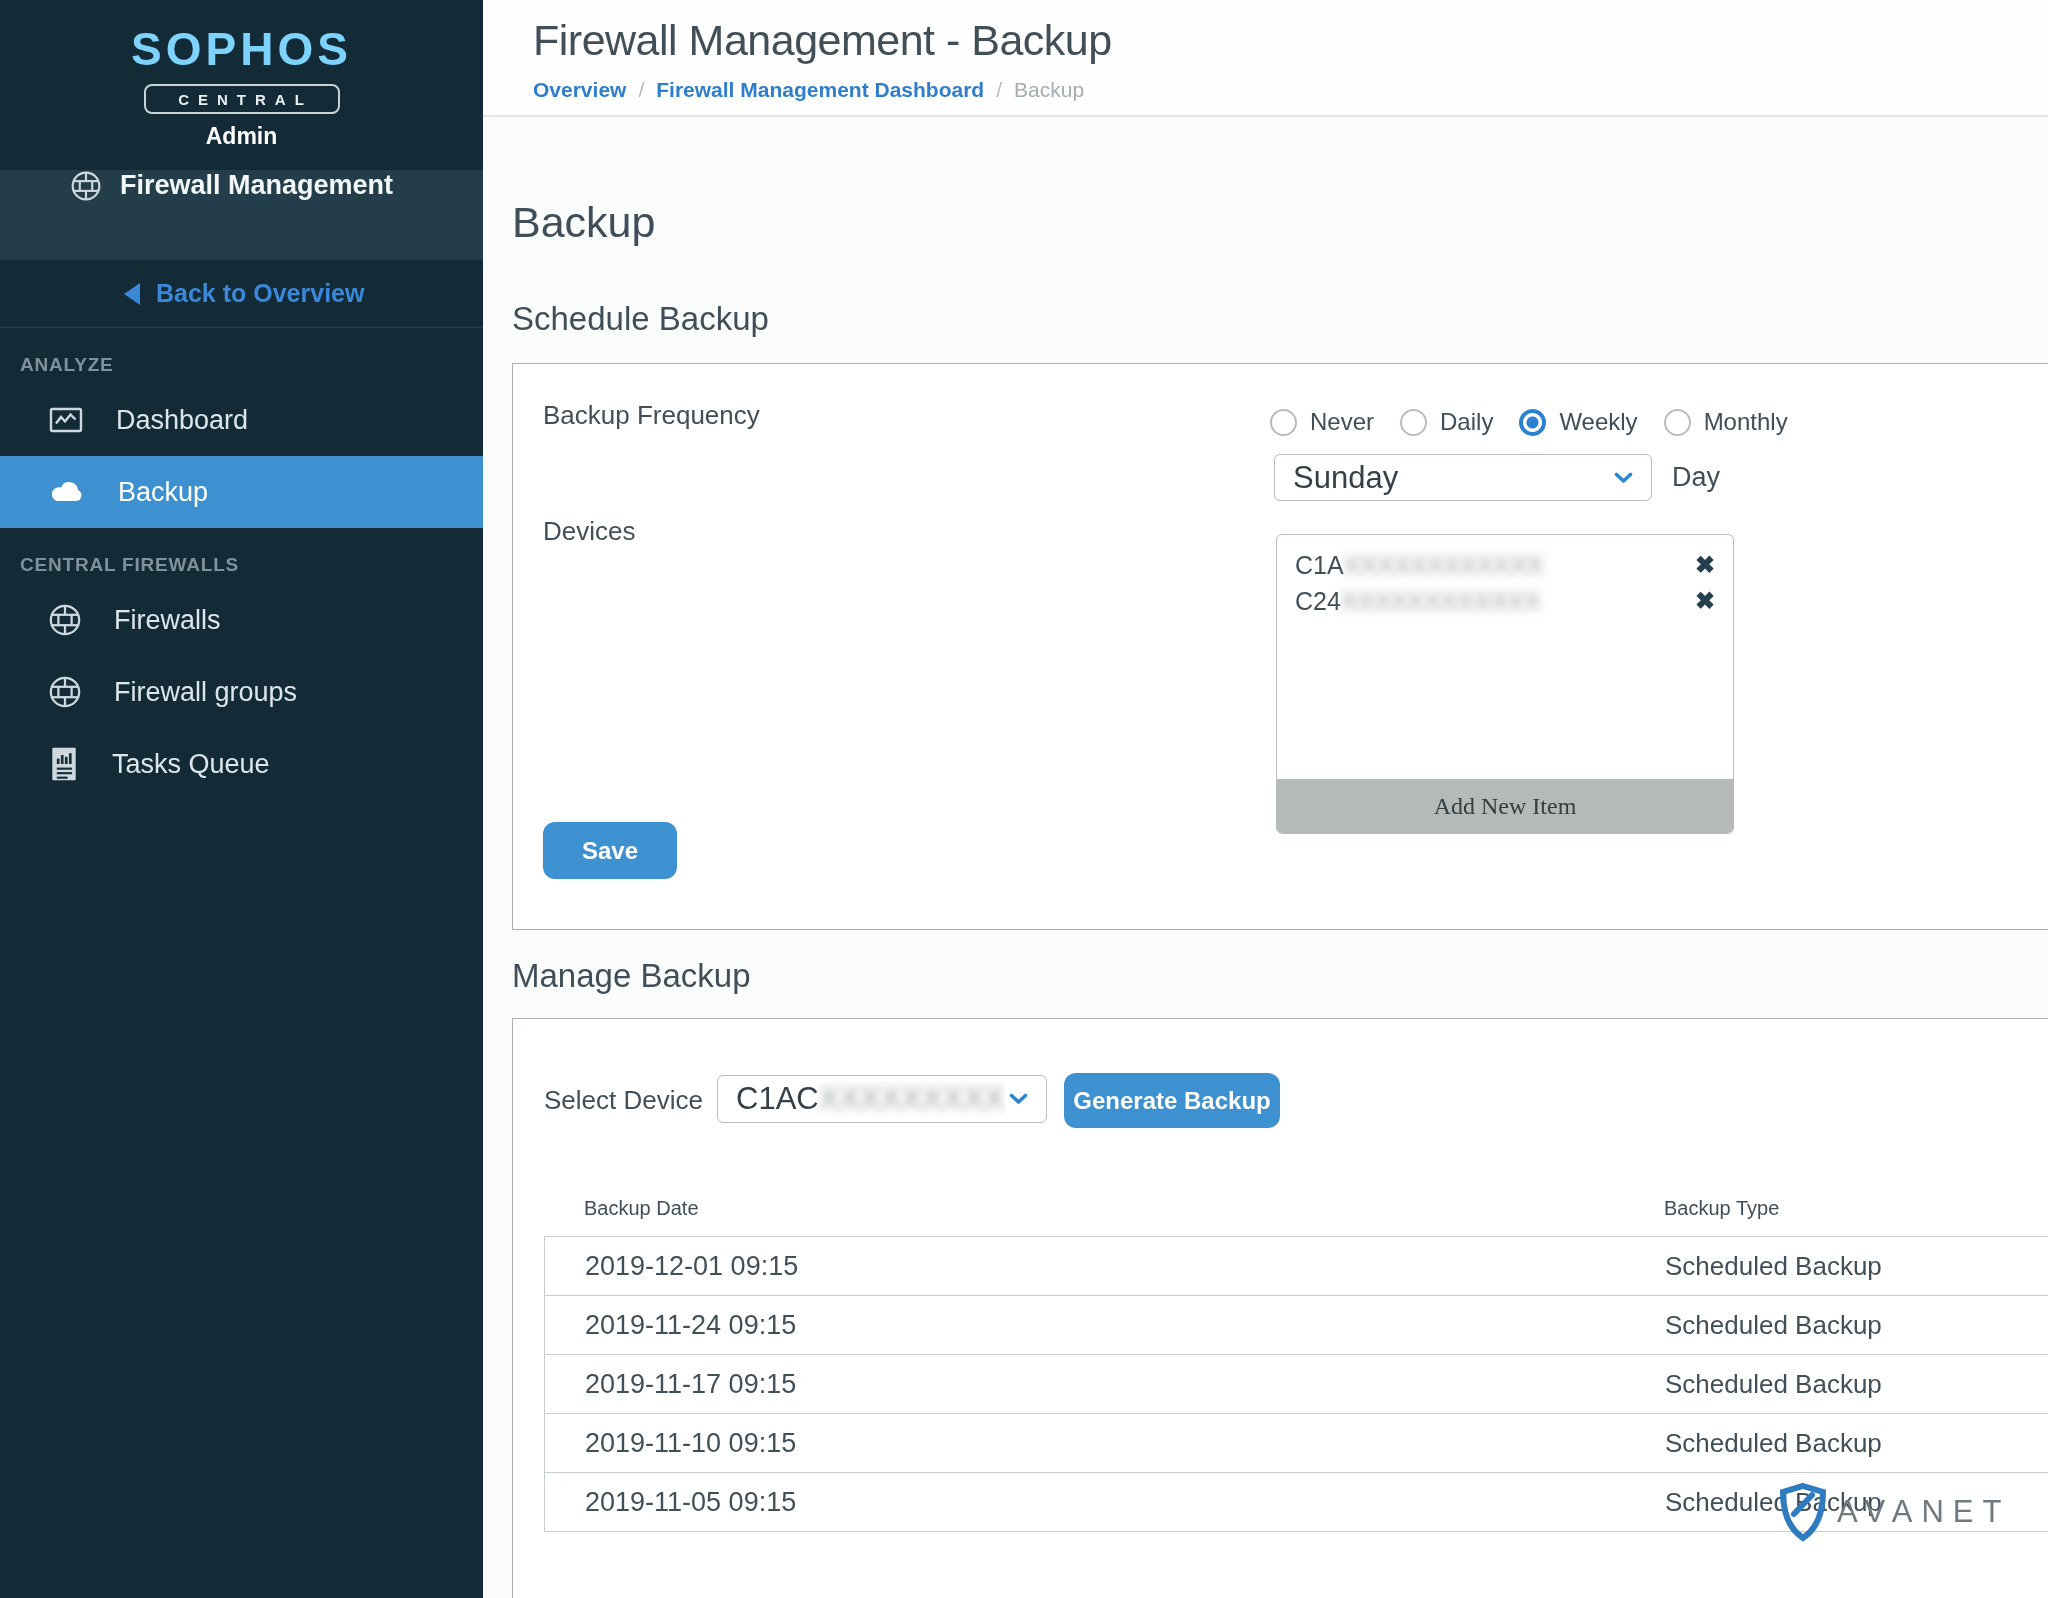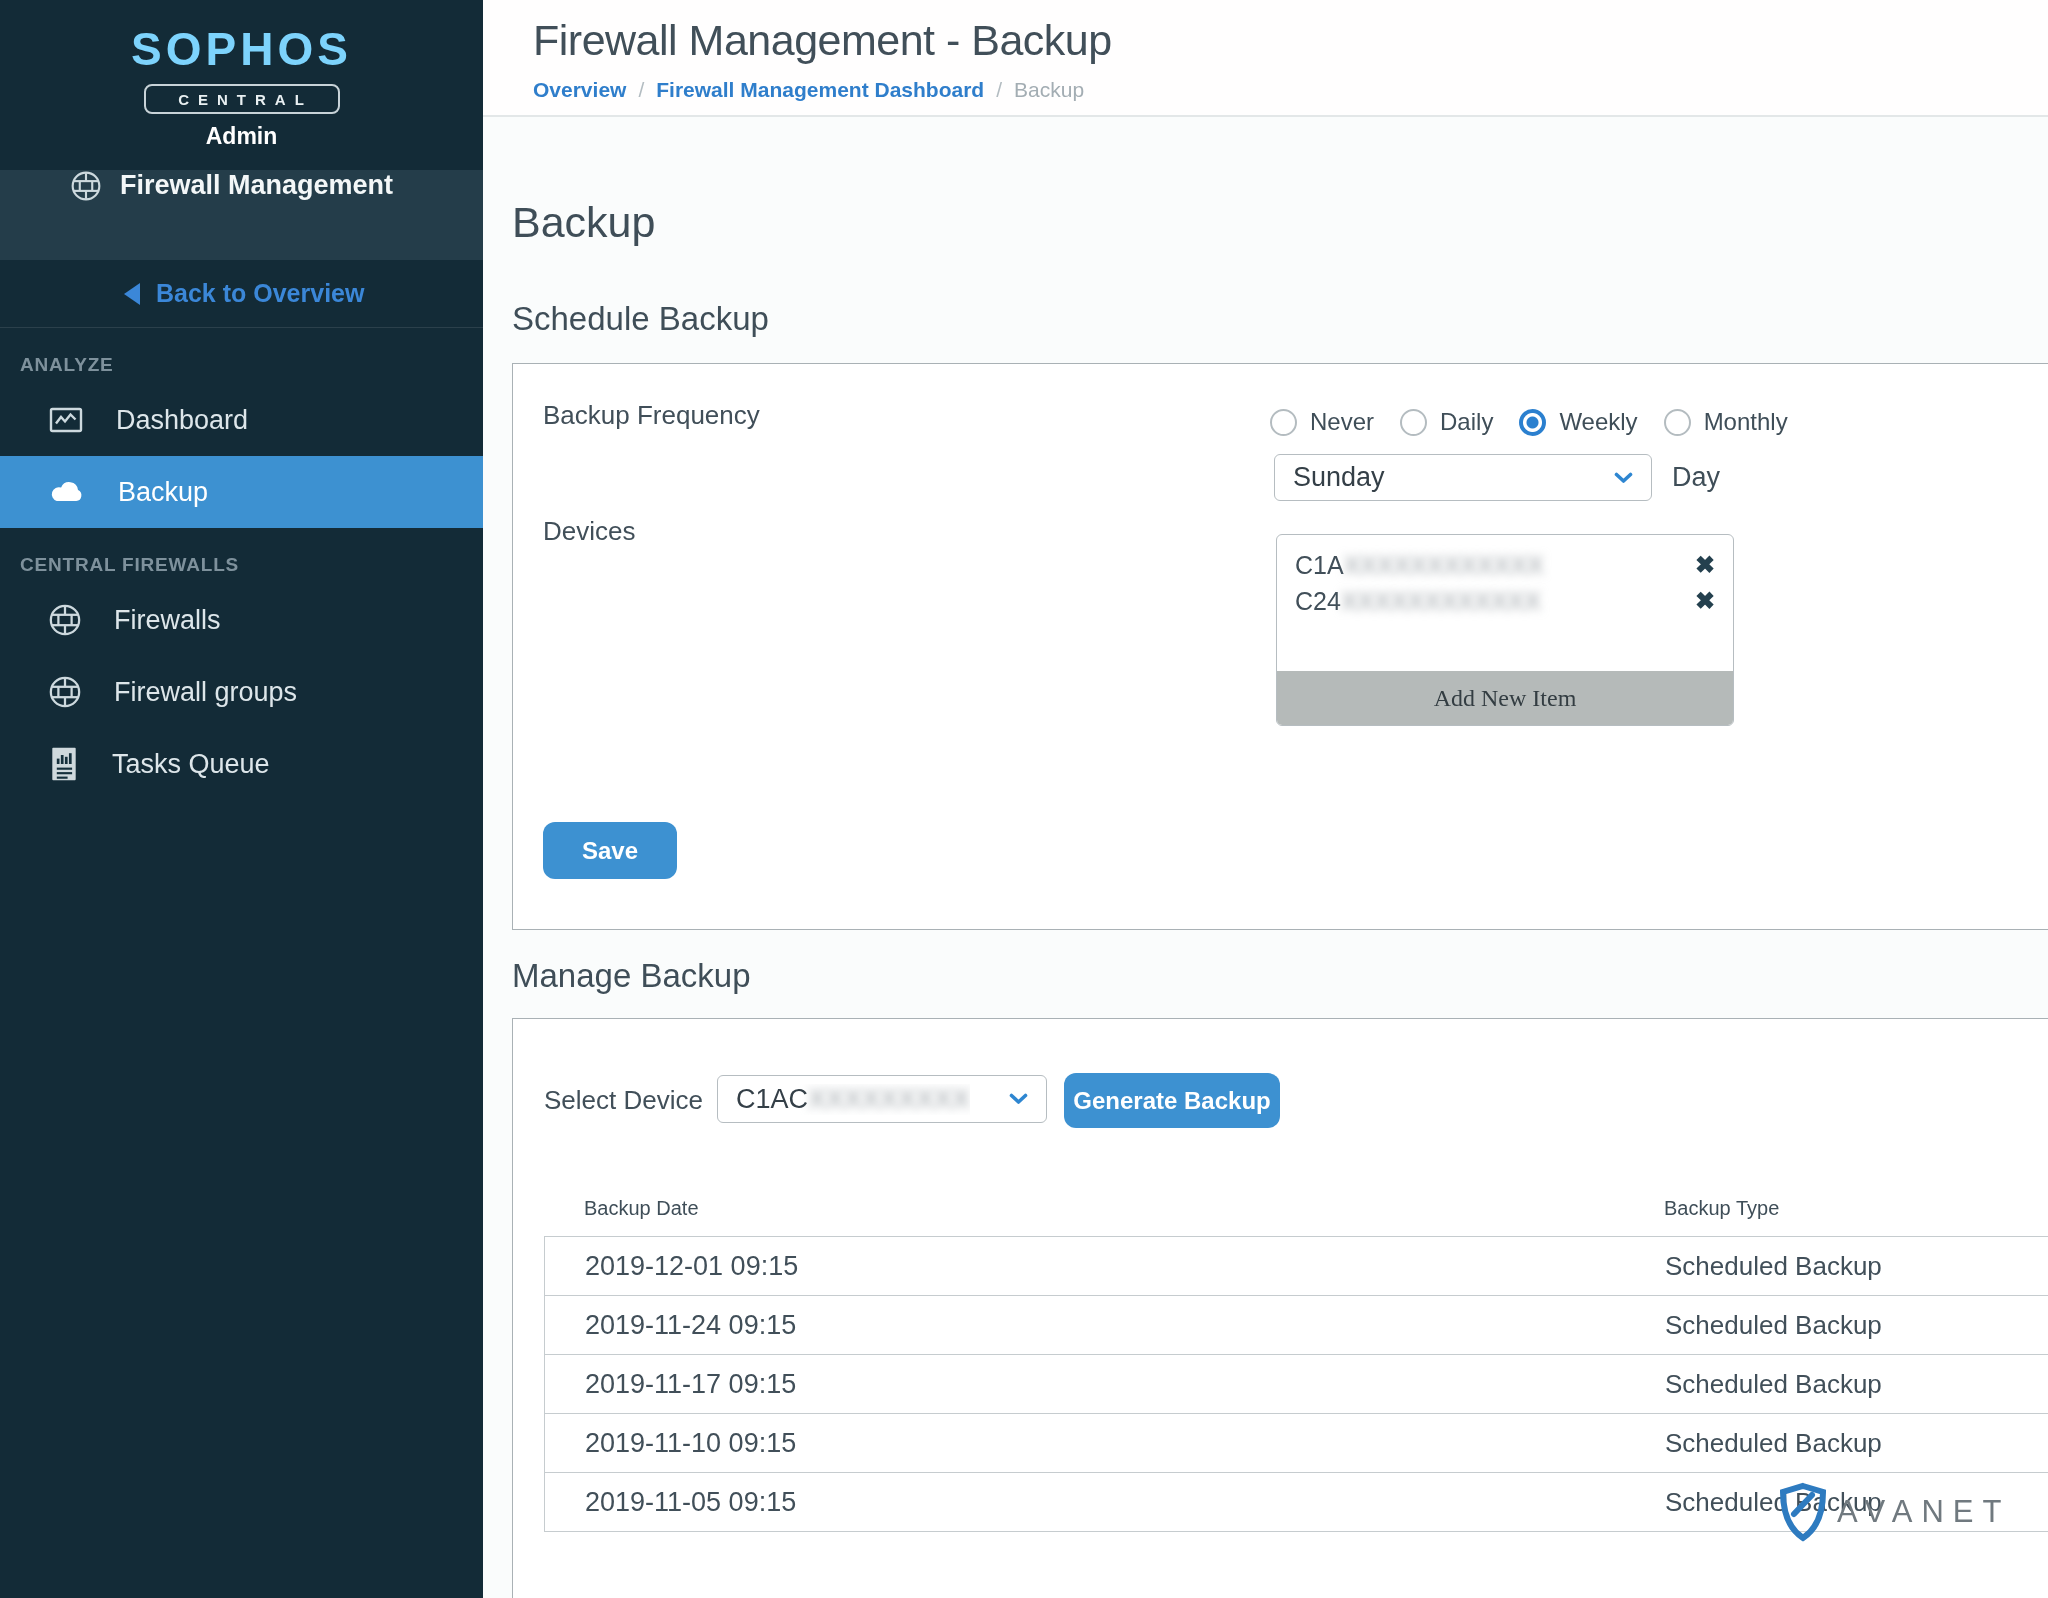--- a/index.html
+++ b/index.html
@@ -57,26 +57,26 @@
   
   .radio-row { position:absolute; left:757px; top:44px; display:flex; align-items:center; gap:26px; }
   .radio-option { display:flex; align-items:center; gap:13px; cursor:pointer; }
   .radio-circle { width:27px; height:27px; border-radius:50%; background:#fff; border:2px solid #b4bcc0; flex:none; }
   .radio-circle.selected { border:none;
       background:radial-gradient(circle at center, #2b80cf 0 5.5px, #ffffff 6.5px 9px, #2b80cf 10px); }
   .radio-label { font-size:24px; color:#3f4e58; }
 
   .select { background:#fff; border:1px solid #b6bdc1; border-radius:6px; display:flex; align-items:center;
             padding:0 18px; justify-content:space-between; cursor:pointer; }
-  .select .value { font-size:27px; color:#343f47; white-space:nowrap; overflow:hidden; }
+  .select .value { font-size:31px; color:#343f47; white-space:nowrap; overflow:hidden; }
   .day-row { position:absolute; left:761px; top:90px; display:flex; align-items:center; gap:20px; }
   .day-select { width:378px; height:47px; }
   .day-label { font-size:27px; color:#3f4e58; }
 
-  .devices-box { position:absolute; left:763px; top:170px; width:458px; height:192px;
+  .devices-box { position:absolute; left:763px; top:170px; width:458px; height:300px;
                  background:#fff; border:1px solid #b6bdc1; border-radius:6px; overflow:hidden;
                  display:flex; flex-direction:column; }
   .device-list { flex:1; padding:12px 18px 0 18px; }
   .device-item { display:flex; align-items:center; justify-content:space-between; height:36px; }
   .device-name { font-size:25px; color:#414f59; white-space:nowrap; }
   .redacted { filter:blur(5px); color:#989fa4; }
   .remove-x { font-size:24px; color:#24404e; font-weight:700; cursor:pointer; line-height:1; }
   .add-bar { height:54px; background:#b5bab9; display:flex; align-items:center; justify-content:center;
              font-size:24px; color:#333d42; cursor:pointer;font-family:Liberation Serif, serif; }
 

